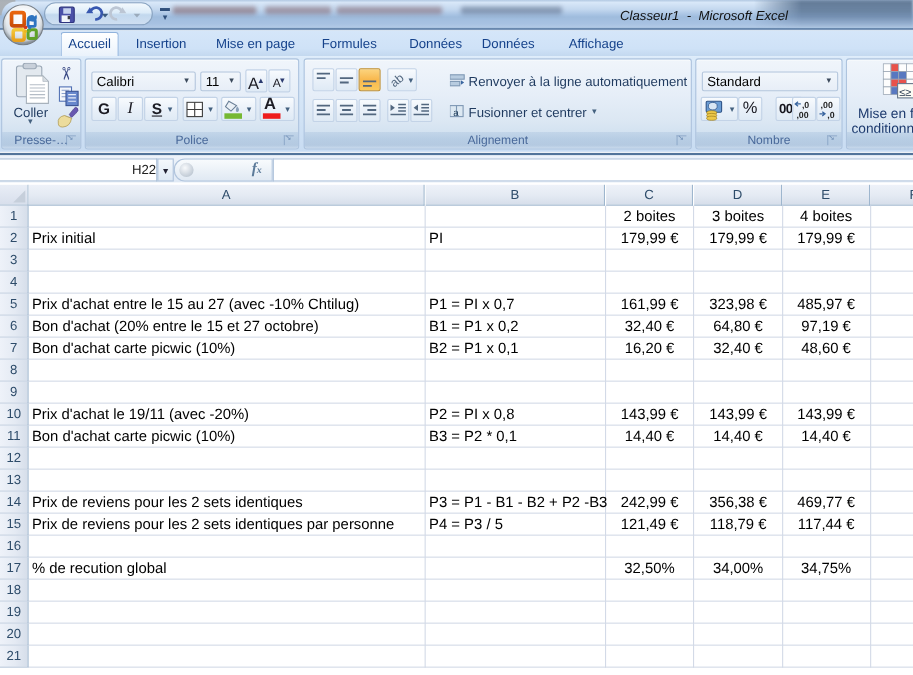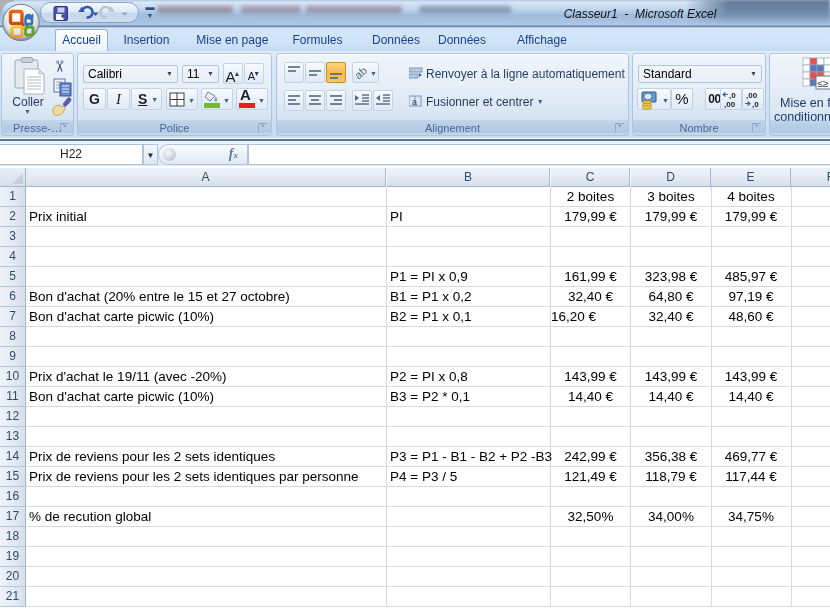--- a/index.html
+++ b/index.html
@@ -35,21 +35,21 @@
   font-size:12px; color:#000; line-height:16px; padding-left:4px; }
 .combo .arr { position:absolute; right:2px; top:0; bottom:0; width:11px;
   color:#3c4a5c; font-size:7px; text-align:center; line-height:16px; }
 .darr { color:#44617f; font-size:7px; }
 .rtext { position:absolute; font-size:12px; color:#1f3a5f; white-space:nowrap; }
 .alnbtn { position:absolute; width:20px; height:21px; border:1px solid #c3d3e7; border-radius:2px;
   background:linear-gradient(180deg,#f8fbfe 0%,#eaf1f9 50%,#dfeaf5 100%); }
 #fbar { position:absolute; left:0; top:139px; width:830px; height:27px;
   background:linear-gradient(180deg,#edf3fa,#dfe9f5); border-top:2px solid #52749a; }
 #namebox { position:absolute; left:0; top:3px; width:143px; height:21px; background:#fff; border:1px solid #aabfd8; border-left:none;
-  font-size:12px; color:#222; text-align:center; line-height:19px; }
+  font-size:12px; color:#222; text-align:right; line-height:19px; }
 #nbarr { position:absolute; left:143px; top:3px; width:15px; height:21px;
   background:linear-gradient(180deg,#f4f8fc,#dde8f3); border:1px solid #b0c4dc; color:#223; font-size:8px; text-align:center; line-height:21px; }
 #fxwrap { position:absolute; left:158px; top:3px; width:90px; height:21px; border-radius:10px 0 0 10px;
   background:linear-gradient(180deg,#f8fbfd,#e0e9f3); border:1px solid #b0c4dc; }
 #fxball { position:absolute; left:4px; top:3px; width:13px; height:13px; border-radius:50%;
   background:radial-gradient(circle at 40% 35%,#f8fafc,#c6cfd9 65%,#adb9c6); }
 #fx { position:absolute; right:9px; top:1px; font-family:"Liberation Serif",serif; font-style:italic; font-weight:bold; font-size:14px; color:#5b7a99; }
 #finput { position:absolute; left:248px; top:3px; right:0; height:21px; background:#fff; border:1px solid #b0c4dc; border-right:none; }
 #grid { position:absolute; left:0; top:166px; width:830px; height:448px; background:#fff; }
 #corner { position:absolute; left:0; top:168px; width:26px; height:19px;
@@ -414,32 +414,33 @@
 <div class="hl" style="top:586px"></div>
 <div class="hl" style="top:606px"></div>
 <div class="cell" style="left:551px;width:79px;top:187px;text-align:center">2 boites</div>
 <div class="cell" style="left:631px;width:80px;top:187px;text-align:center">3 boites</div>
 <div class="cell" style="left:711px;width:80px;top:187px;text-align:center">4 boites</div>
 <div class="cell" style="left:29px;top:207px">Prix initial</div>
 <div class="cell" style="left:390px;top:207px">PI</div>
 <div class="cell" style="left:551px;width:79px;top:207px;text-align:center">179,99 €</div>
 <div class="cell" style="left:631px;width:80px;top:207px;text-align:center">179,99 €</div>
 <div class="cell" style="left:711px;width:80px;top:207px;text-align:center">179,99 €</div>
-<div class="cell" style="left:390px;top:267px">P1 = PI x 0,9</div>
+<div class="cell" style="left:29px;top:267px">Prix d'achat entre le 15 au 27 (avec -10% Chtilug)</div>
+<div class="cell" style="left:390px;top:267px">P1 = PI x 0,7</div>
 <div class="cell" style="left:551px;width:79px;top:267px;text-align:center">161,99 €</div>
 <div class="cell" style="left:631px;width:80px;top:267px;text-align:center">323,98 €</div>
 <div class="cell" style="left:711px;width:80px;top:267px;text-align:center">485,97 €</div>
 <div class="cell" style="left:29px;top:287px">Bon d'achat (20% entre le 15 et 27 octobre)</div>
 <div class="cell" style="left:390px;top:287px">B1 = P1 x 0,2</div>
 <div class="cell" style="left:551px;width:79px;top:287px;text-align:center">32,40 €</div>
 <div class="cell" style="left:631px;width:80px;top:287px;text-align:center">64,80 €</div>
 <div class="cell" style="left:711px;width:80px;top:287px;text-align:center">97,19 €</div>
 <div class="cell" style="left:29px;top:307px">Bon d'achat carte picwic (10%)</div>
 <div class="cell" style="left:390px;top:307px">B2 = P1 x 0,1</div>
-<div class="cell" style="left:551px;width:79px;top:307px;">16,20 €</div>
+<div class="cell" style="left:551px;width:79px;top:307px;text-align:center">16,20 €</div>
 <div class="cell" style="left:631px;width:80px;top:307px;text-align:center">32,40 €</div>
 <div class="cell" style="left:711px;width:80px;top:307px;text-align:center">48,60 €</div>
 <div class="cell" style="left:29px;top:367px">Prix d'achat le 19/11 (avec -20%)</div>
 <div class="cell" style="left:390px;top:367px">P2 = PI x 0,8</div>
 <div class="cell" style="left:551px;width:79px;top:367px;text-align:center">143,99 €</div>
 <div class="cell" style="left:631px;width:80px;top:367px;text-align:center">143,99 €</div>
 <div class="cell" style="left:711px;width:80px;top:367px;text-align:center">143,99 €</div>
 <div class="cell" style="left:29px;top:387px">Bon d'achat carte picwic (10%)</div>
 <div class="cell" style="left:390px;top:387px">B3 = P2 * 0,1</div>
 <div class="cell" style="left:551px;width:79px;top:387px;text-align:center">14,40 €</div>

